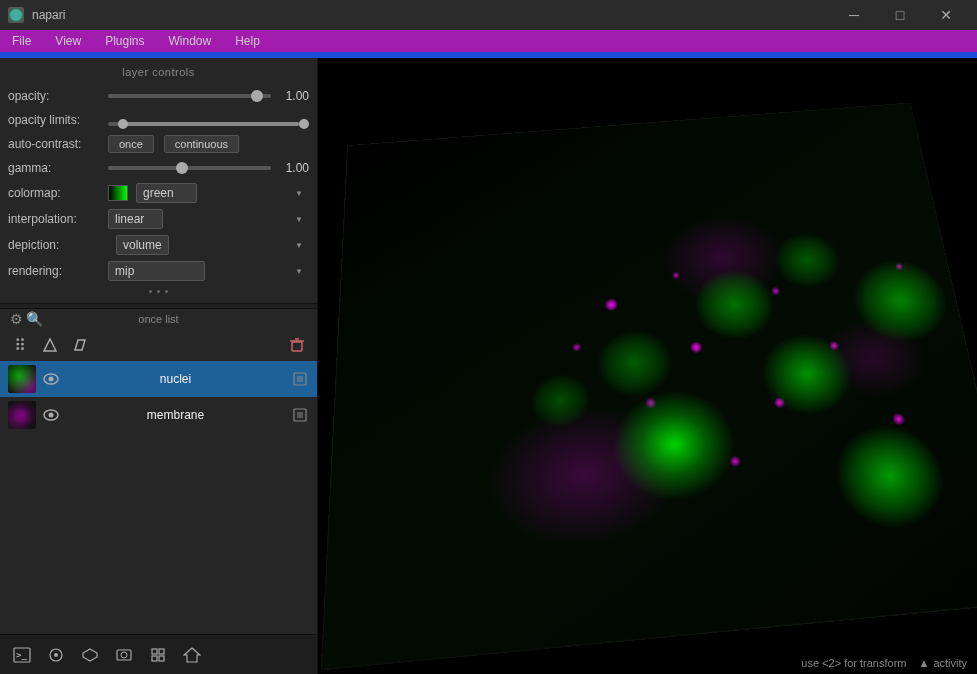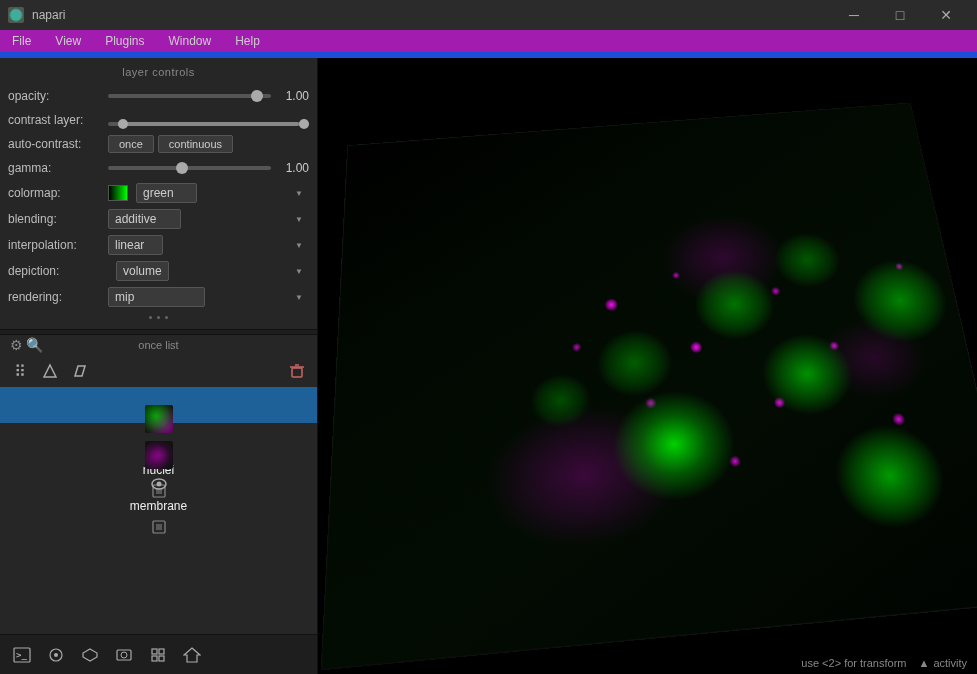--- a/index.html
+++ b/index.html
@@ -136,21 +136,21 @@
       background: #aaa;
       border-radius: 50%;
       position: absolute;
       top: -3px;
       cursor: pointer;
     }
 
     
     .btn-group {
       display: flex;
-      gap: 4px;
+      gap: 10px;
     }
     .ctrl-btn {
       padding: 2px 10px;
       background: #3a3a3a;
       border: 1px solid #555;
       color: #ccc;
       font-size: 11px;
       cursor: pointer;
       border-radius: 2px;
     }
@@ -234,25 +234,24 @@
       font-size: 14px;
       background: none;
       border: none;
     }
     .tool-icon-btn.danger { color: #cc6666; }
     .spacer { flex: 1; }
 
     .layer-item {
       display: flex;
       align-items: center;
-      padding: 18px 8px;
+      padding: 4px 8px;
       height: 36px;
       cursor: pointer;
       gap: 6px;
-      flex-direction: column;
     }
     .layer-item.selected { background: #1e6098; }
     .layer-thumbnail {
       width: 28px;
       height: 28px;
       border-radius: 2px;
       flex-shrink: 0;
       background: #222;
       overflow: hidden;
       position: relative;
@@ -418,21 +417,21 @@
 
       <div class="control-row">
         <span class="control-label">opacity:</span>
         <div class="control-content slider-container">
           <input type="range" class="slider" min="0" max="100" value="95" style="flex: 1 1 0%;">
           <span class="slider-value">1.00</span>
         </div>
       </div>
 
       <div class="control-row">
-        <span class="control-label">contrast layer:</span>
+        <span class="control-label">opacity limits:</span>
         <div class="control-content" style="flex:1;position:relative;height:12px;">
           <div style="width:100%;height:4px;background:#555;border-radius:2px;position:relative;top:4px;">
             <div style="position:absolute;left:5%;right:5%;height:100%;background:#888;border-radius:2px;"></div>
             <div class="range-handle" style="left:5%;"></div>
             <div class="range-handle" style="left:95%;"></div>
           </div>
         </div>
       </div>
 
       <div class="control-row">
@@ -458,32 +457,20 @@
           <div class="select-wrapper" style="flex:1;">
             <select class="ctrl-select">
               <option>green</option>
               <option>magenta</option>
               <option>gray</option>
             </select>
           </div>
         </div>
       </div>
 
-      <div class="control-row">
-        <span class="control-label">blending:</span>
-        <div class="control-content" style="flex:1;">
-          <div class="select-wrapper" style="flex:1;">
-            <select class="ctrl-select">
-              <option>additive</option>
-              <option>translucent</option>
-              <option>opaque</option>
-            </select>
-          </div>
-        </div>
-      </div>
 
       <div class="control-row">
         <span class="control-label">interpolation:</span>
         <div class="control-content" style="flex:1;">
           <div class="select-wrapper" style="flex:1;">
             <select class="ctrl-select">
               <option>linear</option>
               <option>nearest</option>
               <option>cubic</option>
             </select>

